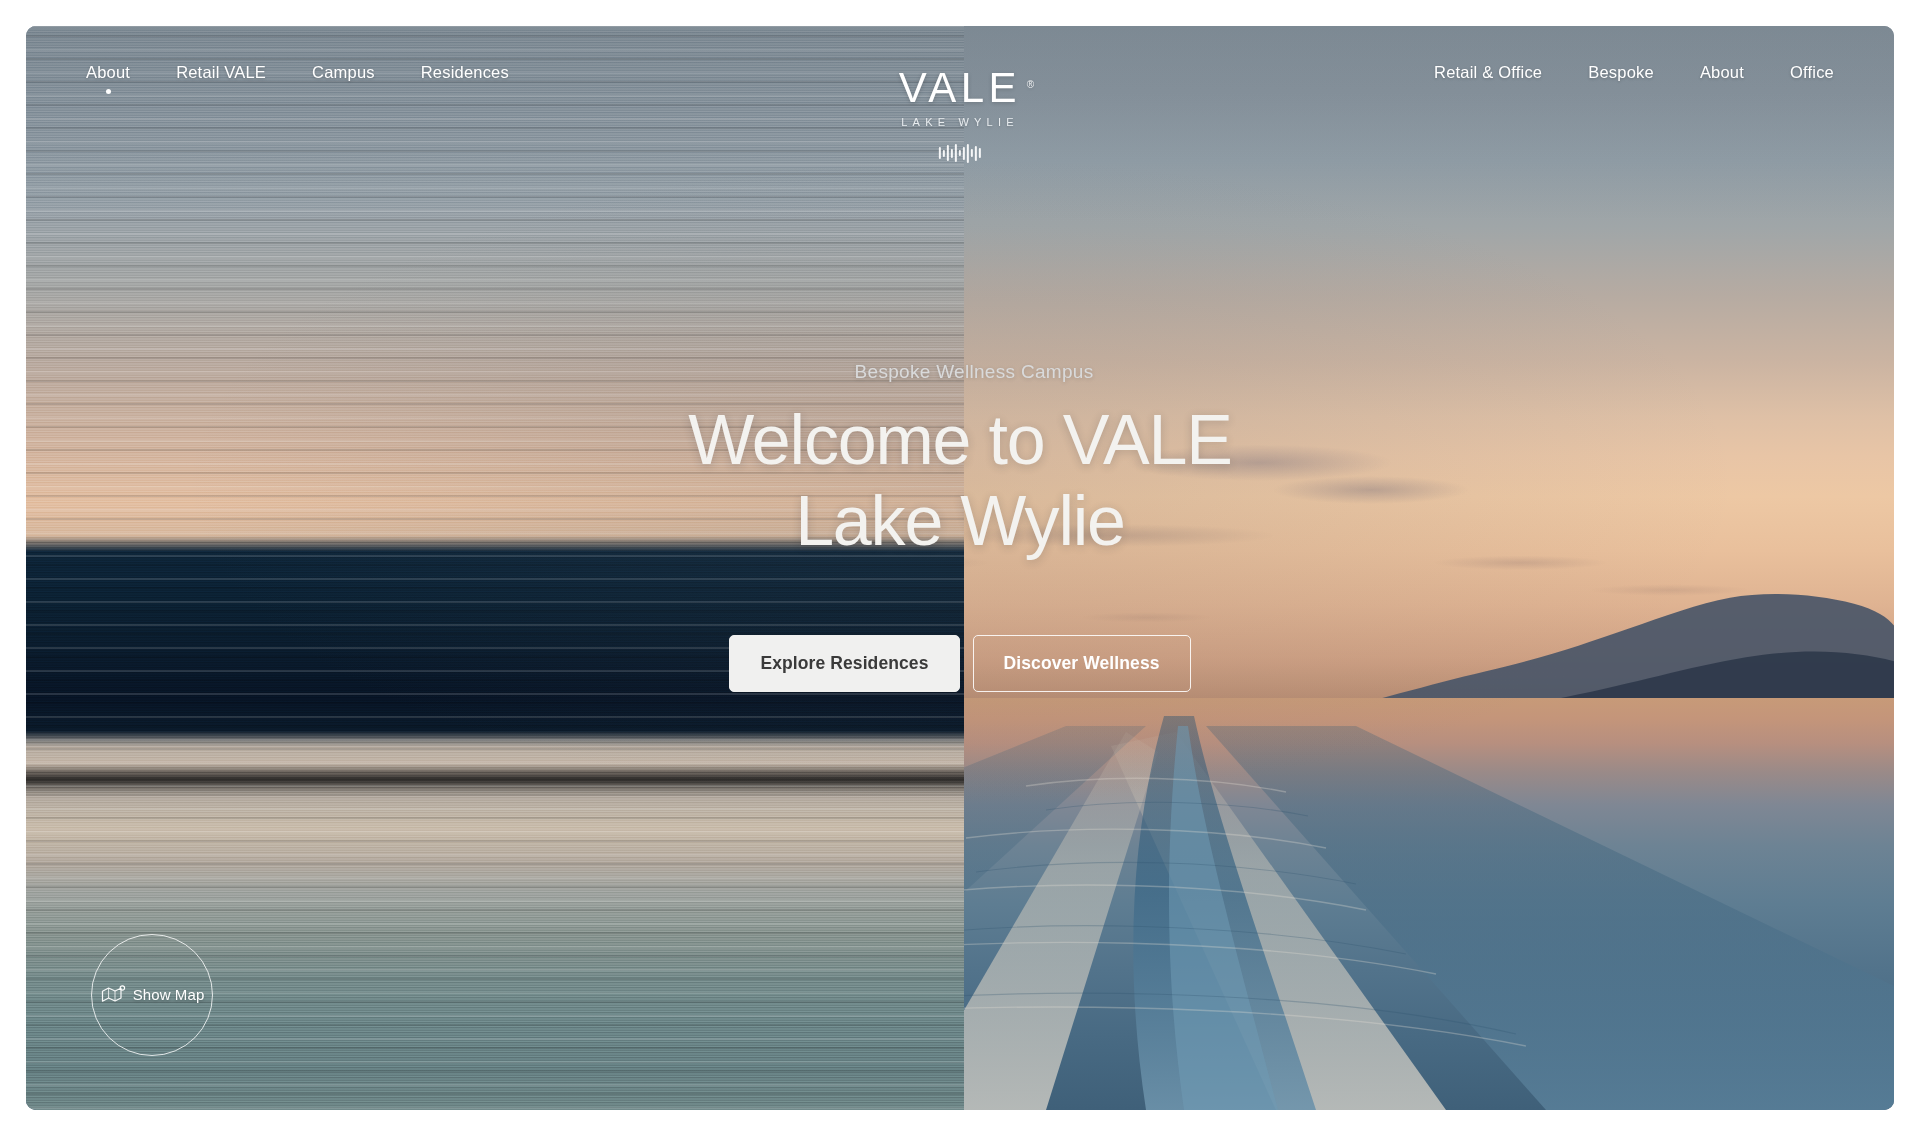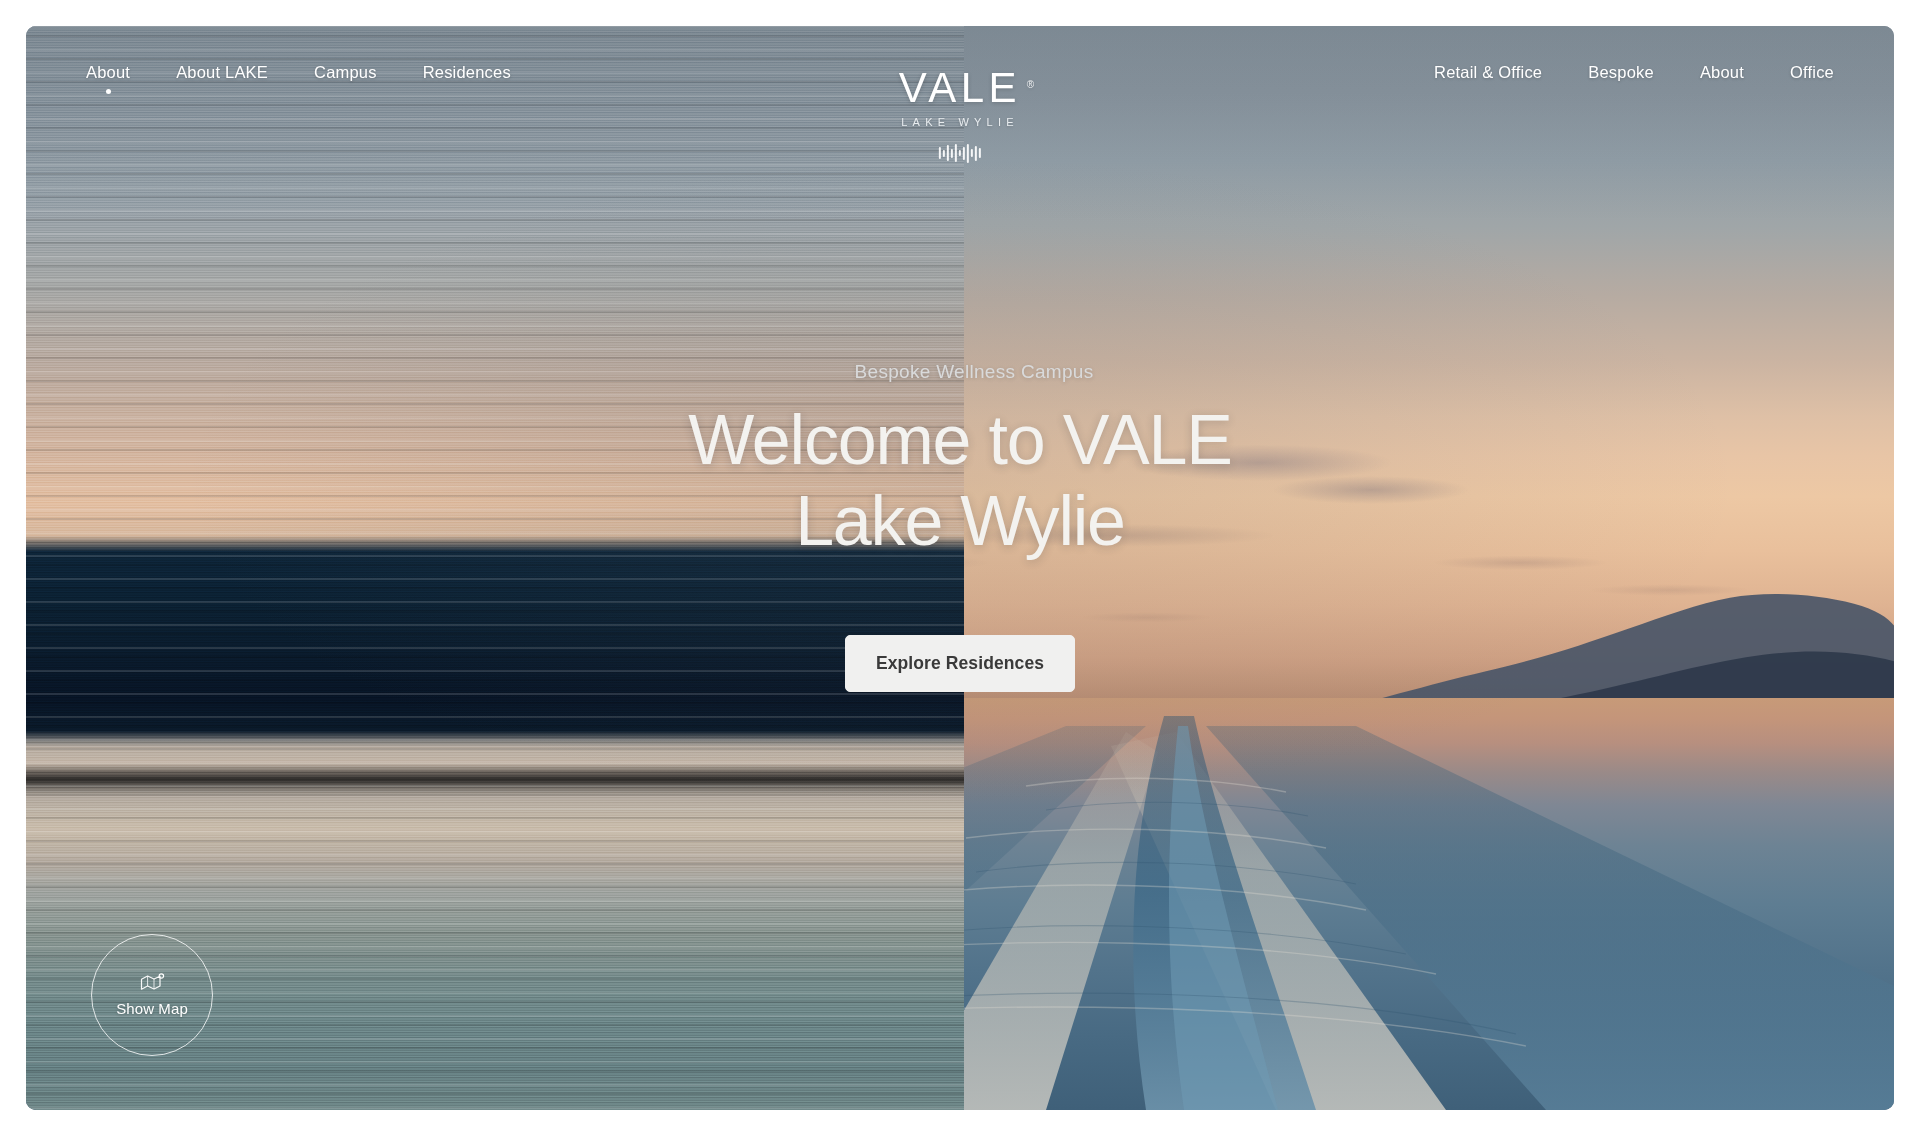--- a/index.html
+++ b/index.html
@@ -347,21 +347,21 @@
   
   .map-btn {
     position: absolute;
     left: 65px;
     bottom: 54px;
     width: 122px;
     height: 122px;
     border-radius: 50%;
     border: 1px solid rgba(255,255,255,.80);
     display: flex;
-    flex-direction: column;
+    flex-direction: row;
     align-items: center;
     justify-content: center;
     gap: 7px;
     color: #ffffff;
     cursor: pointer;
     z-index: 18;
     background: transparent;
   }
   .map-btn .label {
     font-size: 15px;
@@ -455,21 +455,21 @@
       <div class="scrim"></div>
     </div>
 
     <nav class="navbar">
       <div class="nav-group nav-left">
         <a class="nav-item">
           <span>About</span>
           <span class="dot"></span>
         </a>
         <a class="nav-item">
-          <span>About LAKE</span>
+          <span>Retail VALE</span>
         </a>
         <a class="nav-item">
           <span>Campus</span>
         </a>
         <a class="nav-item">
           <span>Residences</span>
         </a>
       </div>
 
       <div class="nav-group nav-right">
@@ -512,20 +512,21 @@
     <div class="hero-copy">
       <div class="eyebrow">Bespoke Wellness Campus</div>
       <h1 class="headline">
         <span>Welcome to VALE</span>
         <span>Lake Wylie</span>
       </h1>
     </div>
 
     <div class="cta-row">
       <button class="btn btn-primary">Explore Residences</button>
+      <button class="btn btn-ghost">Discover Wellness</button>
     </div>
 
     <div class="map-btn">
       <span>
         <svg width="26" height="20" viewBox="0 0 26 20" fill="none">
           <path d="M2.5,6.2 L8.6,3.0 L15.0,6.0 L21.0,3.2 L21.0,13.0 L15.0,16.0 L8.6,13.0 L2.5,16.2 Z" stroke="#ffffff" stroke-width="1.2" stroke-linejoin="round" fill="none" opacity=".95"></path>
           <path d="M8.6,3.0 L8.6,13.0 M15.0,6.0 L15.0,16.0" stroke="#ffffff" stroke-width="1" opacity=".8"></path>
           <circle cx="22.4" cy="3.0" r="2.2" stroke="#ffffff" stroke-width="1.2" fill="none"></circle>
         </svg>
       </span>

